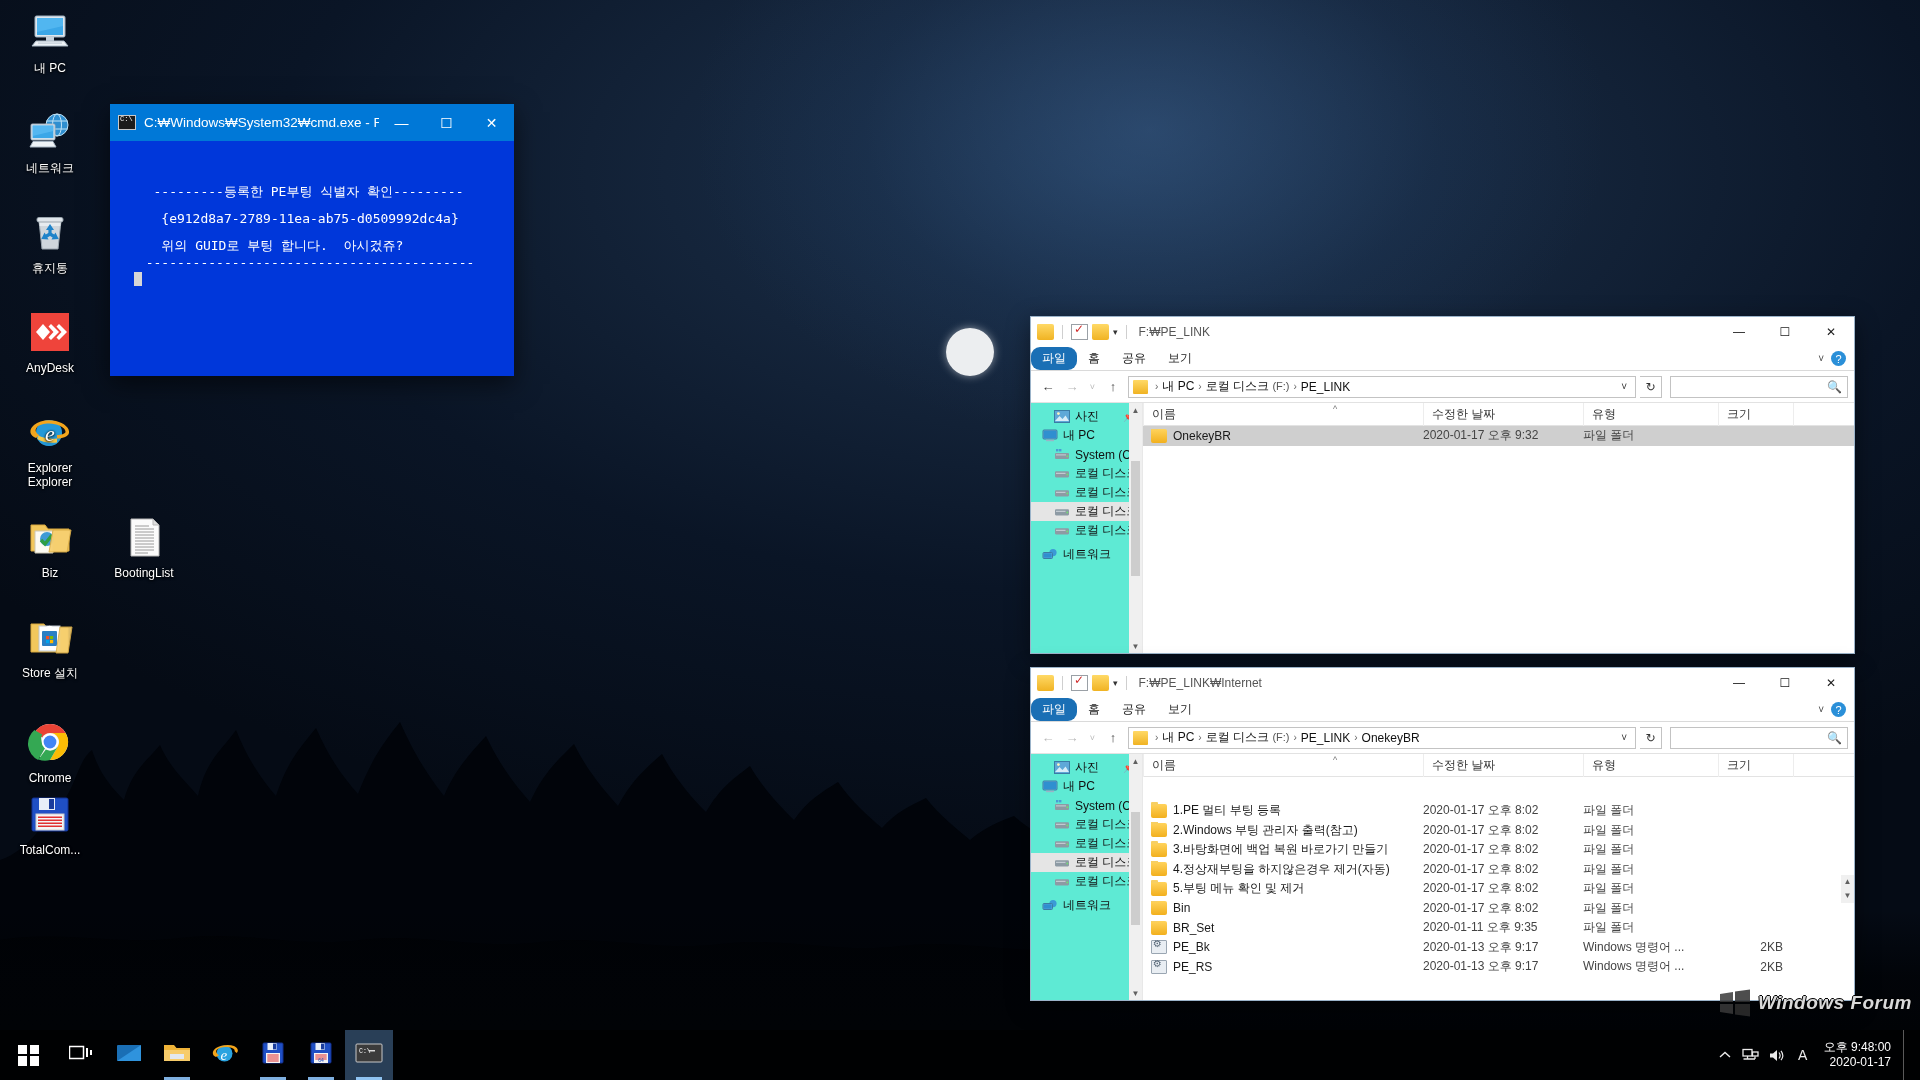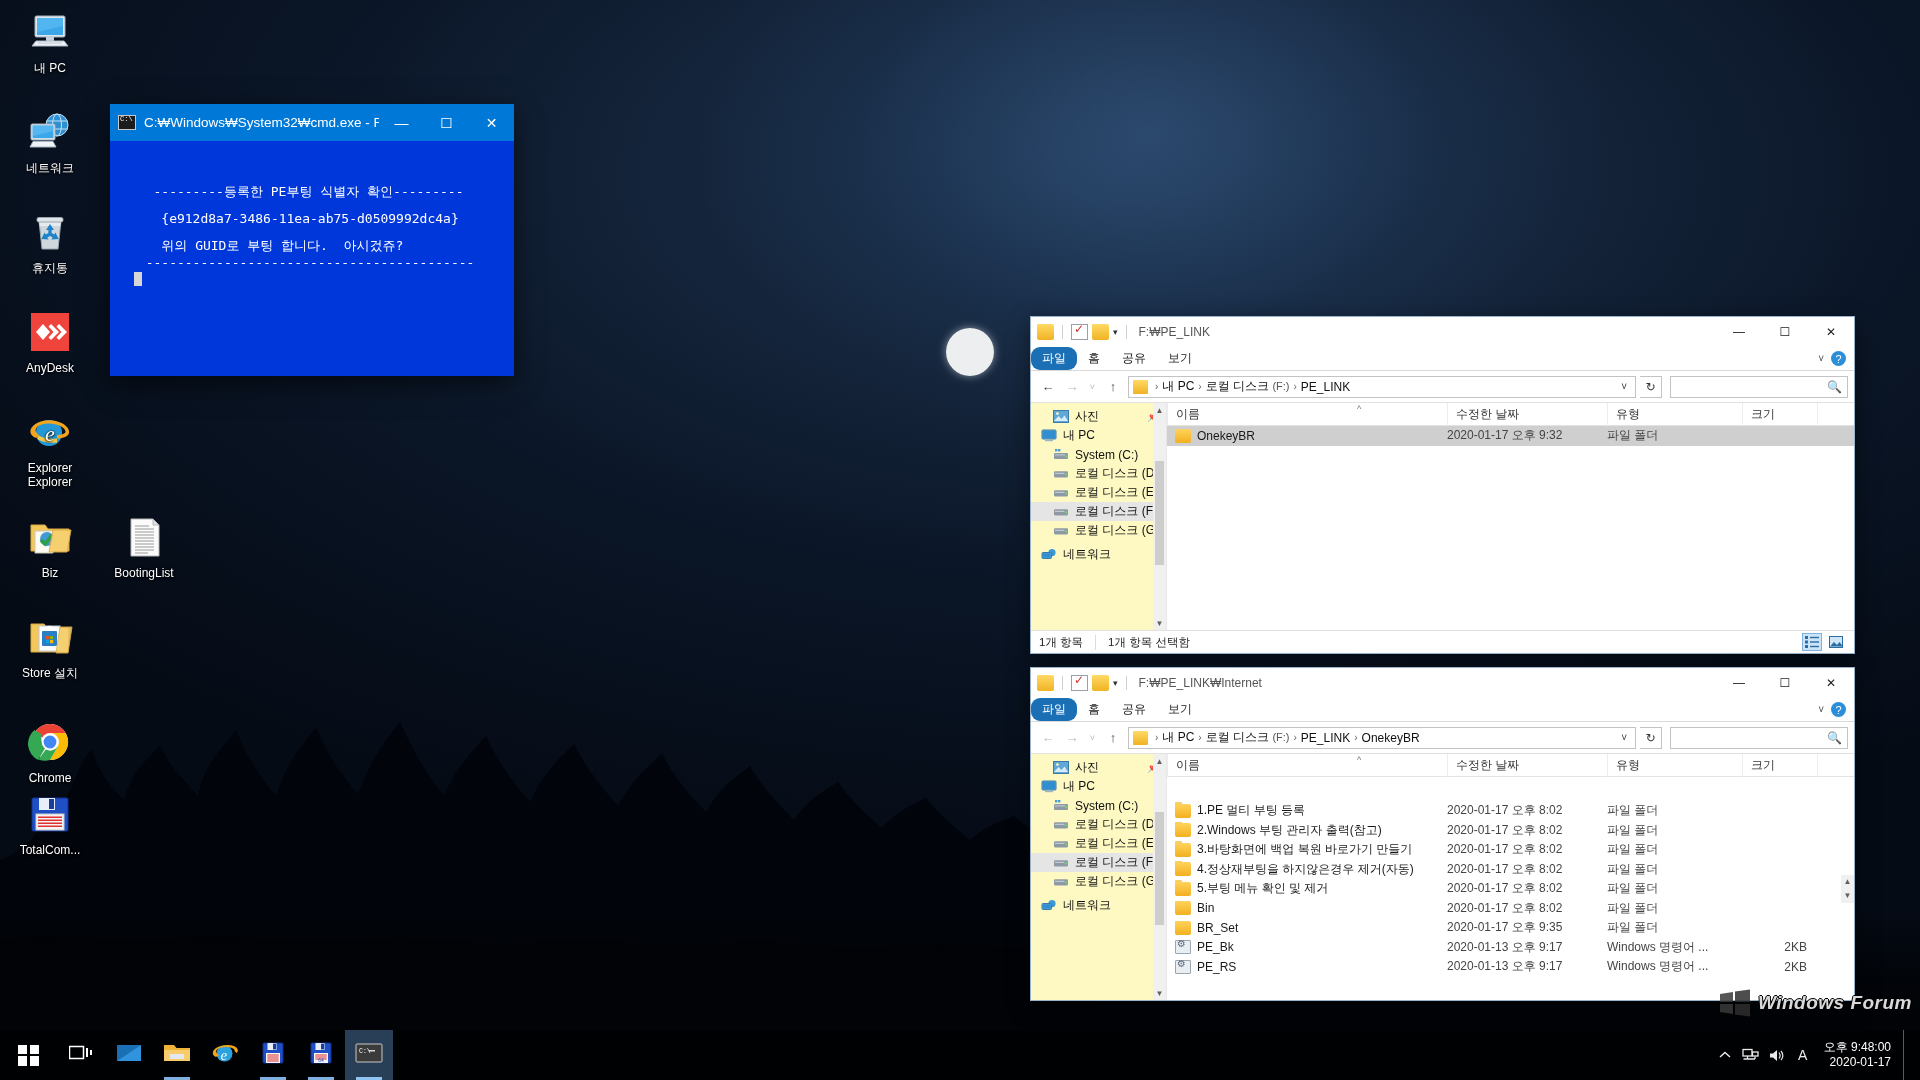--- a/index.html
+++ b/index.html
@@ -162,22 +162,22 @@
     display: flex; align-items: center; padding: 0 5px; margin-left: 6px;
   }
   .search input {
     border: none; outline: none; flex: 1 1 auto; font-size: 12px; min-width: 0;
     font-family: "Liberation Sans", sans-serif;
   }
   .search .mag { font-size: 12px; color: #444; }
 
   .exp-main { flex: 1 1 auto; display: flex; min-height: 0; border-top: 1px solid #e2e2e2; }
   .exp-tree {
-    width: 136px; flex: 0 0 auto; background: #fef9c3; position: relative;
-    overflow: hidden; border-right: 1px solid #e8e8e8;
+    width: 112px; flex: 0 0 auto; background: #5eead4; position: relative;
+    overflow: hidden; border-right: 1px solid #e8e8e8; text-align: right;
   }
   .tree-item {
     height: 19px; display: flex; align-items: center; padding-left: 10px;
     font-size: 12px; color: #111; white-space: nowrap; cursor: default;
   }
   .tree-item.sel { background: #e5e5e5; }
   .tree-item .ti { width: 17px; height: 14px; margin-right: 5px; flex: 0 0 auto; position: relative; }
   .tree-item .pin { margin-left: auto; margin-right: 6px; color: #5a5a5a; font-size: 10px; }
   .ind1 { padding-left: 22px; }
 
@@ -465,21 +465,21 @@
       <span class="wbtns">
         <span class="wbtn">—</span>
         <span class="wbtn">☐</span>
         <span class="wbtn close">✕</span>
       </span>
     </div>
     <div class="body">
       <div style="height:42px"></div>
       <div class="ln">   ---------등록한 PE부팅 식별자 확인---------</div>
       <div style="height:10px"></div>
-      <div class="ln">    {e912d8a7-3486-11ea-ab75-d0509992dc4a}</div>
+      <div class="ln">    {e912d8a7-2789-11ea-ab75-d0509992dc4a}</div>
       <div style="height:10px"></div>
       <div class="ln">    위의 GUID로 부팅 합니다.  아시겄쥬?</div>
       <div class="ln">  ------------------------------------------</div>
       <div class="ln"><span class="caret"></span></div>
     </div>
   </div>
 
   <div id="cursor-blob"></div>
 
   <div class="expwin" id="exp1" style="left:1030px; top:316px; width:825px; height:338px;">
@@ -646,44 +646,20 @@
               <span>OnekeyBR</span>
             </span>
             <span class="c-date" style="width:160px">2020-01-17 오후 9:32</span>
             <span class="c-type" style="width:135px">파일 폴더</span>
             <span class="c-size" style="width:75px"></span>
           </div>
         </div>
       </div>
     </div>
 
-    <div class="exp-status">
-      <span class="seg">1개 항목</span>
-      <span class="seg last">1개 항목 선택함</span>
-      <span class="viewbtns">
-        <span class="vbtn active">
-          <svg width="14" height="12" viewBox="0 0 14 12">
-              <g fill="#2b6ca3">
-                <rect x="0" y="0" width="3" height="3"></rect>
-                <rect x="0" y="4.5" width="3" height="3"></rect>
-                <rect x="0" y="9" width="3" height="3"></rect>
-                <rect x="5" y="0.8" width="9" height="1.4"></rect>
-                <rect x="5" y="5.3" width="9" height="1.4"></rect>
-                <rect x="5" y="9.8" width="9" height="1.4"></rect>
-              </g>
-            </svg>
-        </span>
-        <span class="vbtn">
-          <svg width="14" height="12" viewBox="0 0 14 12">
-              <rect x="0.5" y="0.5" width="13" height="11" fill="#cfe6f7" stroke="#2b6ca3"></rect>
-              <path d="M1 10.5 l4 -4.5 l3 3 l2.5 -3 l3.5 4.5 Z" fill="#2b6ca3"></path>
-            </svg>
-        </span>
-      </span>
-    </div>
   </div>
 
   <div class="expwin" id="exp2" style="left:1030px; top:667px; width:825px; height:334px;">
 
     <div class="exp-title">
       <span class="exp-qat">
         <span class="qicon folder"></span>
         <span class="qsep"></span>
         <span class="qicon props"></span>
         <span class="qicon folder"></span>
@@ -898,21 +874,21 @@
               <span class="c-date" style="width:160px">2020-01-17 오후 8:02</span>
               <span class="c-type" style="width:135px">파일 폴더</span>
               <span class="c-size" style="width:75px"></span>
             </div>
 
             <div class="frow">
               <span class="c-name" style="width:280px">
                 <span class="ficon folder"></span>
                 <span>BR_Set</span>
               </span>
-              <span class="c-date" style="width:160px">2020-01-17 오후 9:35</span>
+              <span class="c-date" style="width:160px">2020-01-11 오후 9:35</span>
               <span class="c-type" style="width:135px">파일 폴더</span>
               <span class="c-size" style="width:75px"></span>
             </div>
 
             <div class="frow">
               <span class="c-name" style="width:280px">
                 <span class="ficon script"></span>
                 <span>PE_Bk</span>
               </span>
               <span class="c-date" style="width:160px">2020-01-13 오후 9:17</span>

